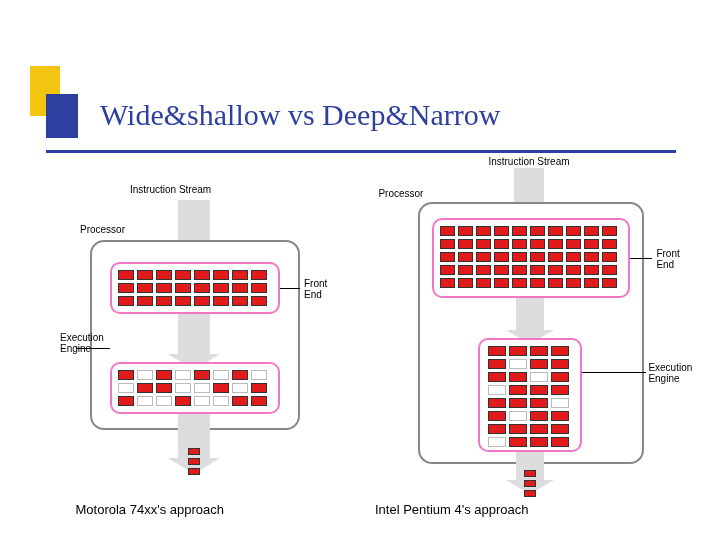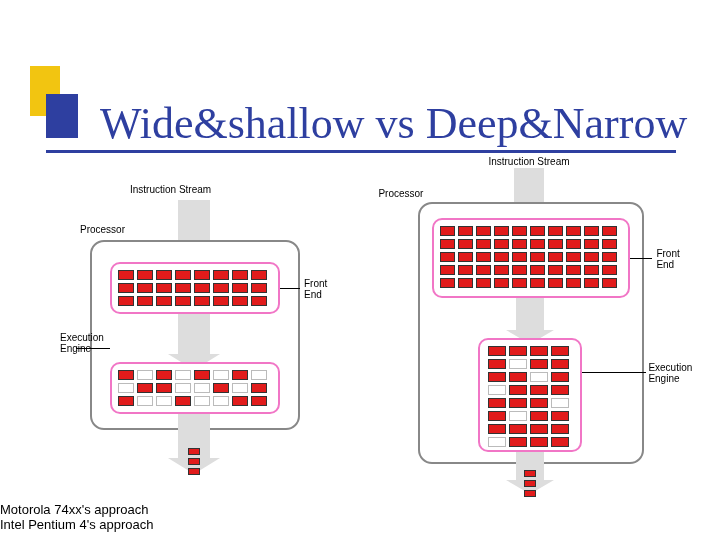--- a/index.html
+++ b/index.html
@@ -30,21 +30,21 @@
     position: absolute;
     left: 46px; top: 150px;
     width: 630px; height: 3px;
     background: #2e3fa0;
     z-index: 0;
   }
   .title {
     position: absolute;
     left: 100px; top: 98px;
     font-family: "Times New Roman", serif;
-    font-size: 44px;
+    font-size: 30px;
     color: #2e3fa0;
     z-index: 3;
   }
   
   .cols {
     position: absolute;
     top: 162px; left: 40px;
     width: 640px; height: 330px;
     display: flex;
     gap: 20px;
@@ -93,21 +93,20 @@
     border-left-style: solid; border-left-color: transparent;
     border-right-style: solid; border-right-color: transparent;
     border-top-style: solid; border-top-color: #ddd;
   }
   .captions {
     position: absolute;
     top: 502px; left: 0; width: 604px;
     display: flex; justify-content: space-around;
     font-size: 13px;
     font-family: Verdana, Arial, sans-serif;
-    flex-direction: column;
   }
 </style>
 </head>
 <body>
 
 <div class="deco-yellow"></div>
 <div class="deco-blue"></div>
 <div class="underline"></div>
 <div class="title">Wide&amp;shallow vs Deep&amp;Narrow</div>
 

